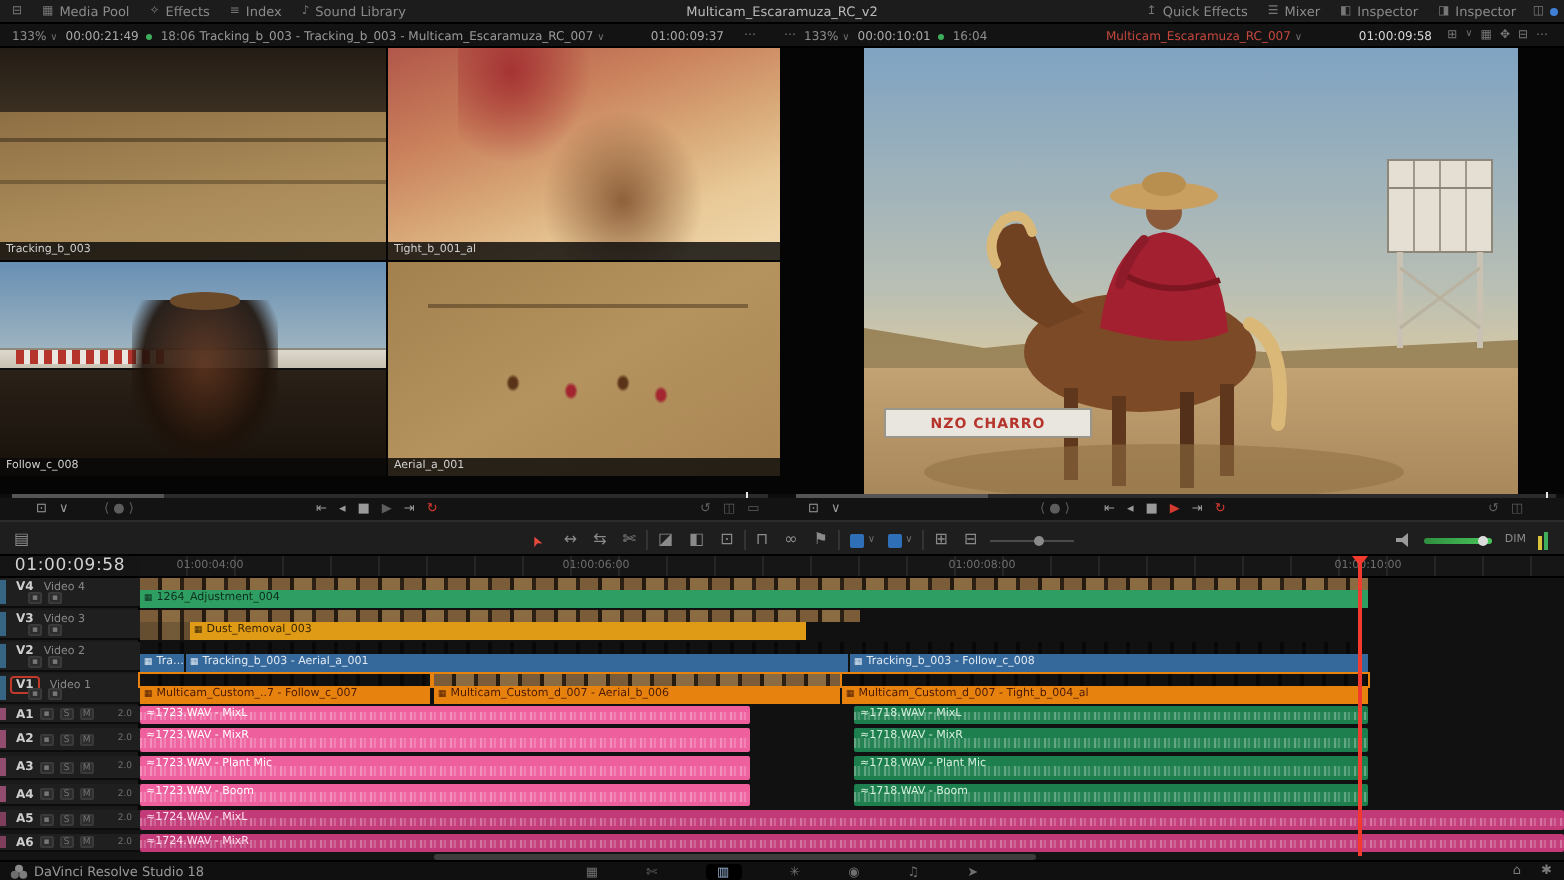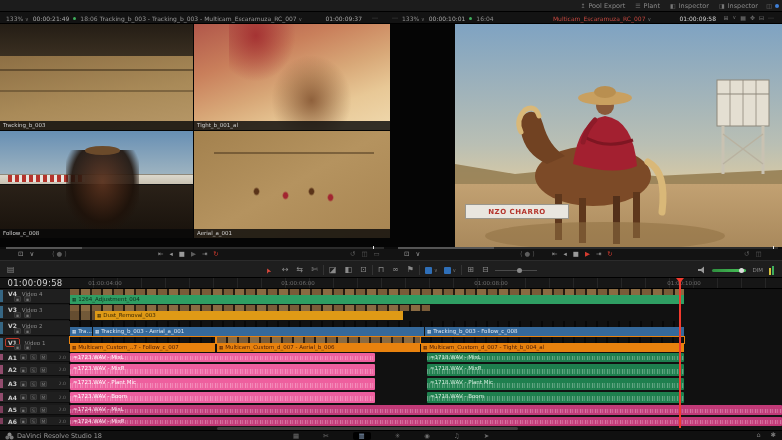--- a/index.html
+++ b/index.html
@@ -107,28 +107,50 @@
   .page.active .i{color:#9ab6d8}
   .page.active::after{content:"";position:absolute;left:4px;right:4px;bottom:-1px;height:1px;background:#c0392b}
   .sb-right{position:absolute;right:6px;top:1px;display:flex;gap:10px;color:#7a7a7a}
 </style>
 </head>
 <body>
 
 <div class="screen">
 
   <div class="topbar">
+    <div class="tb-group tb-left">
+      <span class="tb-btn">
+          <span class="i">⊟</span>
+        </span>
+      <span class="tb-btn">
+          <span class="i">▦</span>
+          <span>Media Pool</span>
+        </span>
+      <span class="tb-btn">
+          <span class="i">✧</span>
+          <span>Effects</span>
+        </span>
+      <span class="tb-btn">
+          <span class="i">≡</span>
+          <span>Index</span>
+        </span>
+      <span class="tb-btn">
+          <span class="i">♪</span>
+          <span>Sound Library</span>
+        </span>
+    </div>
+    <div class="tb-title">Multicam_Escaramuza_RC_v2</div>
     <div class="tb-group tb-right">
       <span class="tb-btn">
           <span class="i">↥</span>
-          <span>Pool Export</span>
+          <span>Quick Effects</span>
         </span>
       <span class="tb-btn">
           <span class="i">☰</span>
-          <span>Plant</span>
+          <span>Mixer</span>
         </span>
       <span class="tb-btn">
           <span class="i">◧</span>
           <span>Inspector</span>
         </span>
       <span class="tb-btn">
           <span class="i">◨</span>
           <span>Inspector</span>
         </span>
     </div>
@@ -195,21 +217,21 @@
     <div class="cell cell-active" style="left:194px;top:107px;width:196px;height:107px">
       <div class="abs" style="inset:0;background:linear-gradient(150deg,#a3814e,#b5935f 50%,#a88552)"></div>
       <div class="abs" style="left:10%;top:20%;right:8%;height:2px;background:rgba(70,50,25,.5)"></div>
       <div class="abs" style="left:30%;top:52%;width:7px;height:9px;background:radial-gradient(#5a3318 40%,transparent 70%)"></div>
       <div class="abs" style="left:45%;top:56%;width:7px;height:9px;background:radial-gradient(#a22530 40%,transparent 70%)"></div>
       <div class="abs" style="left:58%;top:52%;width:7px;height:9px;background:radial-gradient(#5a3318 40%,transparent 70%)"></div>
       <div class="abs" style="left:68%;top:58%;width:7px;height:9px;background:radial-gradient(#a22530 40%,transparent 70%)"></div>
       <div class="cam-label">Aerial_a_001</div>
     </div>
 
-    <div class="cell" style="left:455px;top:0;width:327px;height:223px">
+    <div class="cell" style="left:432px;top:0;width:327px;height:223px">
       <svg width="327" height="223" viewBox="0 0 327 223">
         <defs>
           <linearGradient id="sky" x1="0" y1="0" x2="0" y2="1">
             <stop offset="0" stop-color="#7fa3c2"></stop>
               <stop offset="0.75" stop-color="#b9bfb4"></stop>
               <stop offset="1" stop-color="#d8c9a4"></stop>
           </linearGradient>
           <linearGradient id="gnd" x1="0" y1="0" x2="0" y2="1">
             <stop offset="0" stop-color="#c2a172"></stop>
               <stop offset="1" stop-color="#a9895c"></stop>

